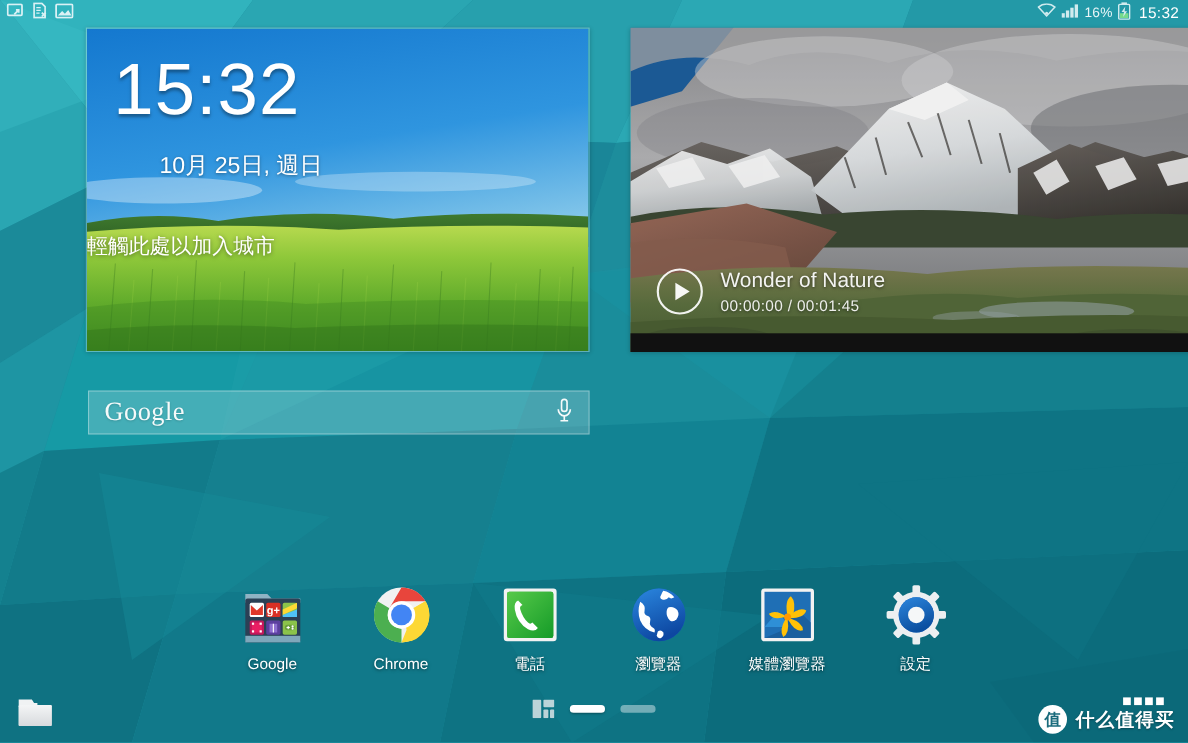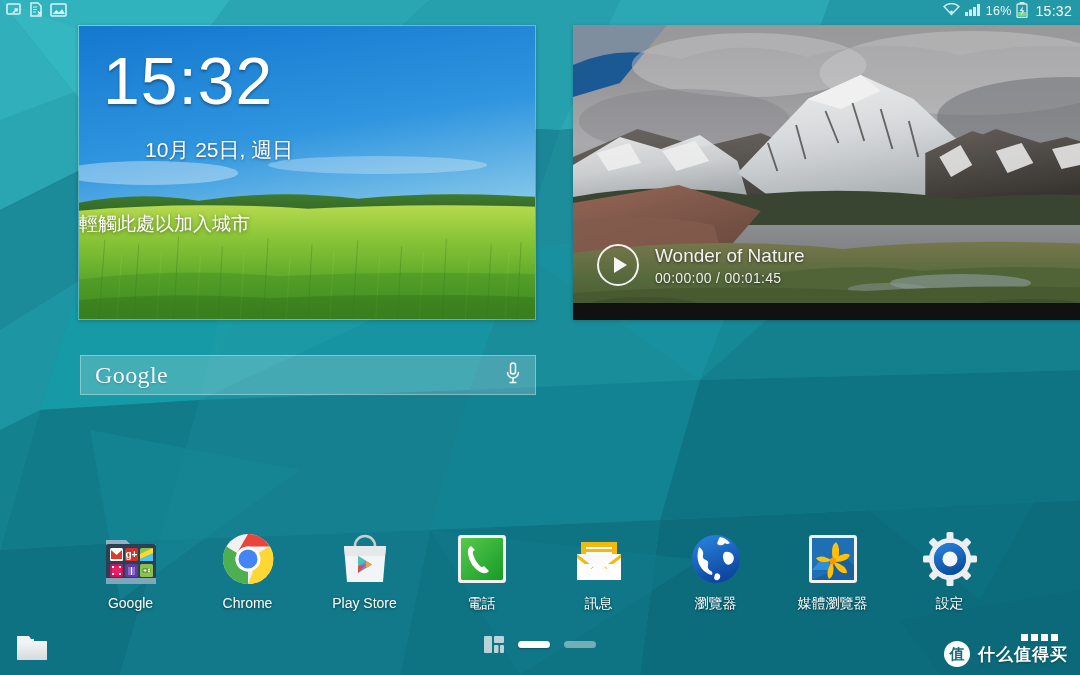--- a/index.html
+++ b/index.html
@@ -465,69 +465,39 @@
         <path d="M50.7 16.5 A25 25 0 0 1 37.5 53 L29 29 Z" fill="#fdd835" transform="rotate(0 29 29)"></path>
         <path d="M29 54 A25 25 0 0 1 7.3 16.5 L18 23 A12.5 12.5 0 0 0 29 41.5 Z" fill="#4caf50"></path>
         <path d="M51 16.5 A25 25 0 0 1 29 54 L35.5 38 A12.5 12.5 0 0 0 40 23 Z" fill="#fdd835"></path>
         <circle cx="29" cy="29" r="12.5" fill="#ffffff"></circle>
         <circle cx="29" cy="29" r="9.5" fill="#4285f4"></circle>
       </svg>
     </div>
     <div class="label">Chrome</div>
   </div>
 
-  <div class="app">
-    <div class="glyph">
-      <svg viewBox="0 0 58 58">
-        <path d="M19 16 a10 10 0 0 1 20 0" fill="none" stroke="#c9ccd0" stroke-width="2.6"></path>
-        <path d="M8 16 h42 l-3 36 h-36 Z" fill="#f3f4f6"></path>
-        <path d="M8 16 h42 l-1 10 h-40 Z" fill="#e6e8ea"></path>
-        <path d="M22 26 l14 8.5 l-14 8.5 Z" fill="#6b8de0"></path>
-        <path d="M22 26 l8 5 l-8 5 Z" fill="#48c4b5"></path>
-        <path d="M30 31 l6 3.5 l-6 3.5 Z" fill="#f0a23c"></path>
-        <path d="M22 36 l8 -1.5 l-8 8.5 Z" fill="#e24a4a"></path>
-      </svg>
-    </div>
-    <div class="label">Play Store</div>
-  </div>
 
   <div class="app">
     <div class="glyph">
       <svg viewBox="0 0 58 58">
         <rect x="5" y="5" width="48" height="48" rx="3" fill="#f2f2f2"></rect>
         <rect x="8" y="8" width="42" height="42" rx="2" fill="#2eae37"></rect>
         <rect x="8" y="8" width="42" height="42" rx="2" fill="url(#phg)"></rect>
         <defs>
             <linearGradient id="phg" x1="0" y1="0" x2="1" y2="1">
           <stop offset="0%" stop-color="#57c94a"></stop>
               <stop offset="100%" stop-color="#159b28"></stop>
         </linearGradient>
           </defs>
         <path d="M18 16 q-4 2 -3 8 q2 12 12 18 q6 3 9 -1 l-5 -5 q-2 2 -4 0 q-5 -5 -7 -12 q-1 -3 2 -4 Z" fill="#ffffff"></path>
       </svg>
     </div>
     <div class="label">電話</div>
   </div>
 
-  <div class="app">
-    <div class="glyph">
-      <svg viewBox="0 0 58 58">
-        <path d="M11 12 h36 v24 h-36 Z" fill="#f3b90c"></path>
-        <g stroke="#ffffff" stroke-width="2.2">
-          <path d="M16 18 h26 M16 23 h26 M16 28 h26"></path>
-        </g>
-        <path d="M7 24 h44 v26 h-44 Z" fill="#fafafa"></path>
-        <path d="M7 24 L29 41 L51 24 L51 28 L29 45 L7 28 Z" fill="#f3b90c"></path>
-        <path d="M7 50 L26 34 L7 34 Z" fill="#ffffff"></path>
-        <path d="M51 50 L32 34 L51 34 Z" fill="#ffffff"></path>
-        <path d="M7 50 L29 33 L51 50 Z" fill="#fdfdfd"></path>
-      </svg>
-    </div>
-    <div class="label">訊息</div>
-  </div>
 
   <div class="app">
     <div class="glyph">
       <svg viewBox="0 0 58 58">
         <circle cx="29" cy="29" r="24" fill="#1565c0"></circle>
         <circle cx="29" cy="29" r="24" fill="url(#glg)"></circle>
         <defs>
             <linearGradient id="glg" x1="0" y1="0" x2="0.4" y2="1">
           <stop offset="0%" stop-color="#2b88e0"></stop>
               <stop offset="100%" stop-color="#0d47a1"></stop>

